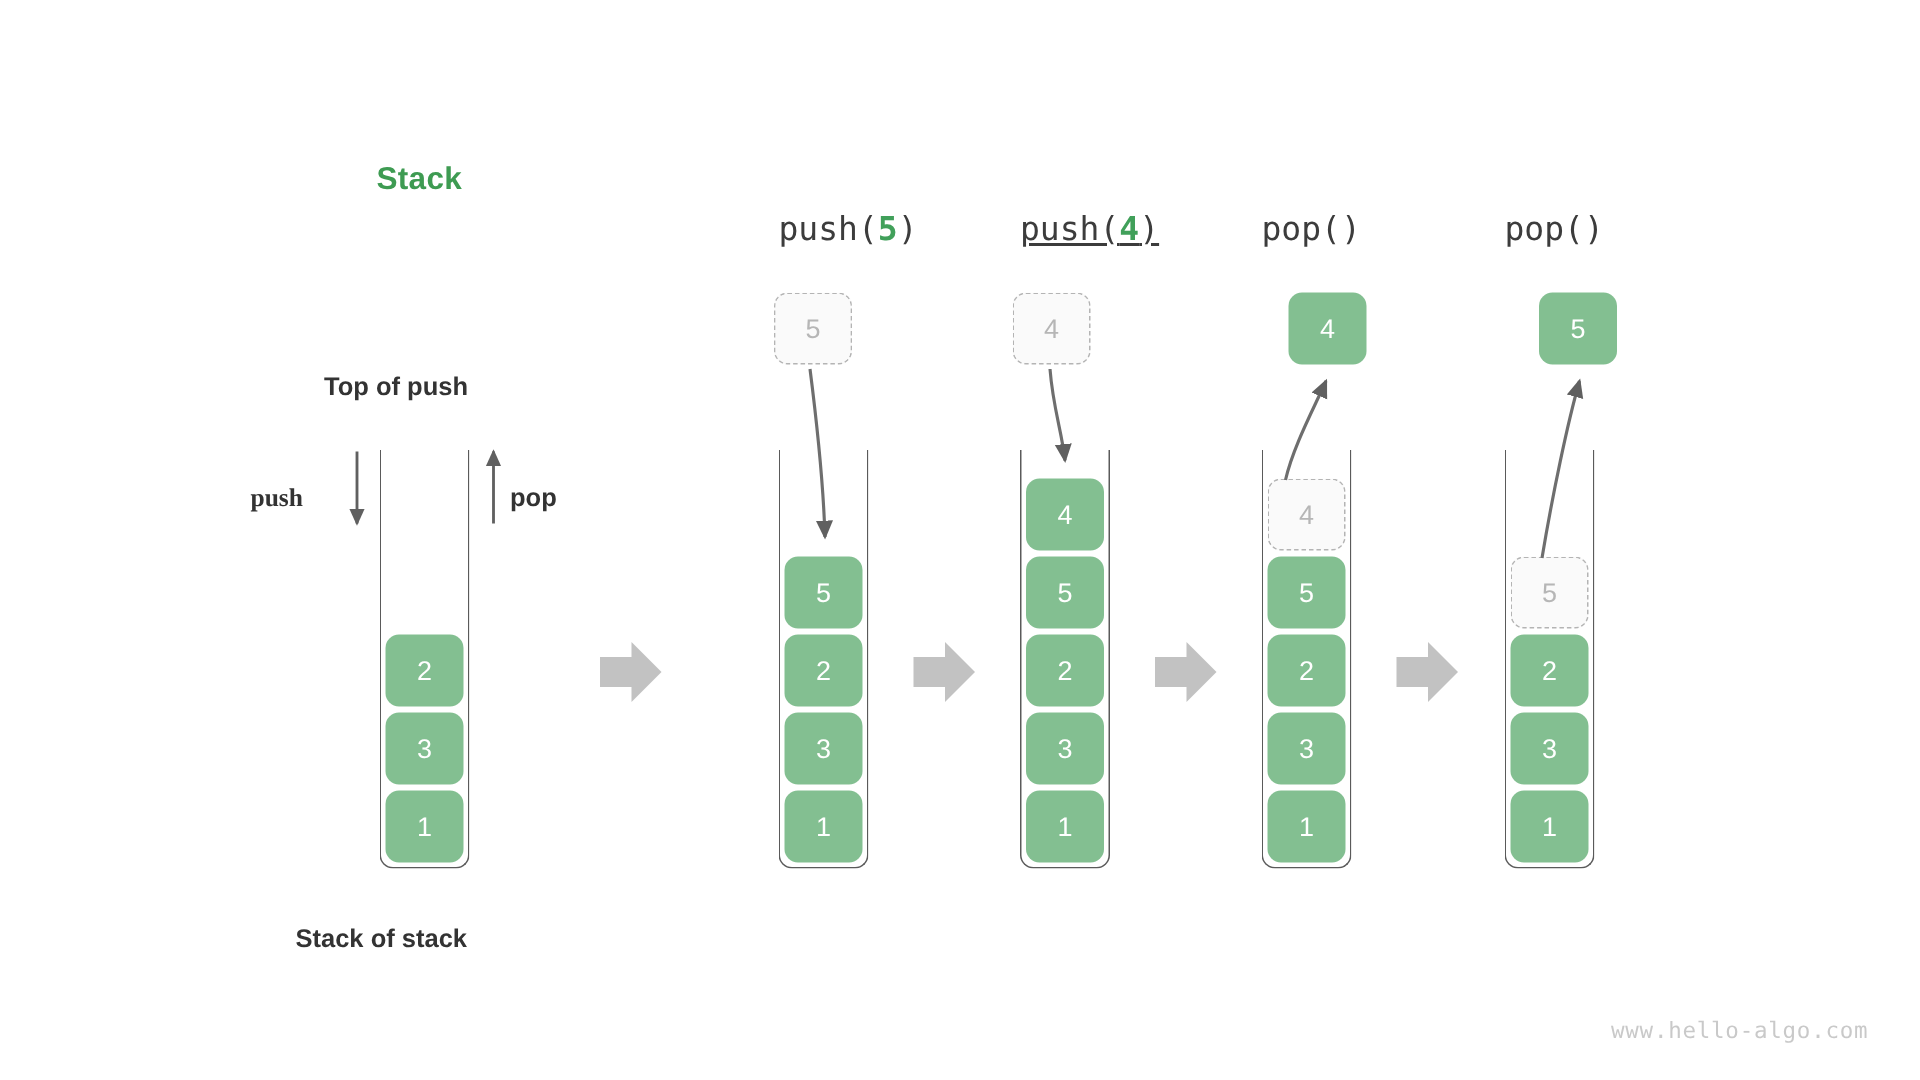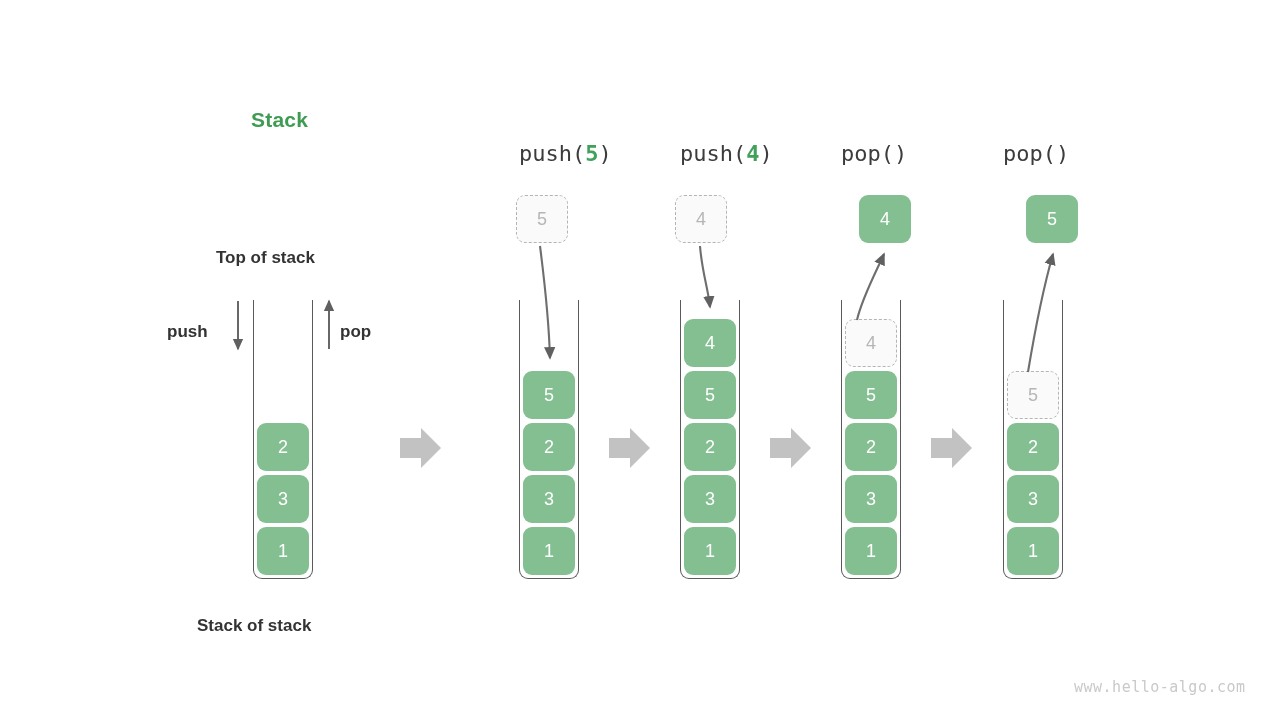--- a/index.html
+++ b/index.html
@@ -23,21 +23,21 @@
     letter-spacing:0.2px;
   }
 
   
   .annot {
     font-size:17px; font-weight:bold; color:#333333;
     white-space:nowrap;
   }
   #top-of-stack-label { left:216px; top:248px; }
   #bottom-of-stack-label { left:197px; top:616px; }
-  #push-label { left:167px; top:322px; }
+  #push-label { left:167px; top:322px;font-family:Liberation Serif, serif; }
   #pop-label  { left:340px; top:322px; }
 
   
   .op-label {
     font-family:"DejaVu Sans Mono", monospace;
     font-size:22px; color:#3c3c3c;
     white-space:nowrap;
     text-align:center;
   }
   .op-label .arg { color:#41a05a; font-weight:bold; }
@@ -84,29 +84,29 @@
   svg.overlay { position:absolute; left:0; top:0; width:1280px; height:720px;
                 pointer-events:none; }
 </style>
 </head>
 <body>
 
 <div id="canvas">
 
   <div class="abs" id="stack-title">Stack</div>
 
-  <div class="abs annot" id="top-of-stack-label">Top of stack</div>
+  <div class="abs annot" id="top-of-stack-label">Top of push</div>
   <div class="abs annot" id="bottom-of-stack-label">Stack of stack</div>
   <div class="abs annot" id="push-label">push</div>
   <div class="abs annot" id="pop-label">pop</div>
 
   <div class="abs op-label" style="left:519px; top:141px; width:60px;text-align:center;">
     <span>push(</span><span class="arg">5</span><span>)</span>
   </div>
-  <div class="abs op-label" style="left:680px; top:141px; width:60px;">
+  <div class="abs op-label" style="left:680px; top:141px; width:60px;text-decoration:underline;">
     <span>push(</span><span class="arg">4</span><span>)</span>
   </div>
   <div class="abs op-label" style="left:841px; top:141px; width:60px;">
     <span>pop(</span><span class="arg"></span><span>)</span>
   </div>
   <div class="abs op-label" style="left:1003px; top:141px; width:60px;">
     <span>pop(</span><span class="arg"></span><span>)</span>
   </div>
 
   <div class="stack-container" style="left:253px; top:300px;"></div>

